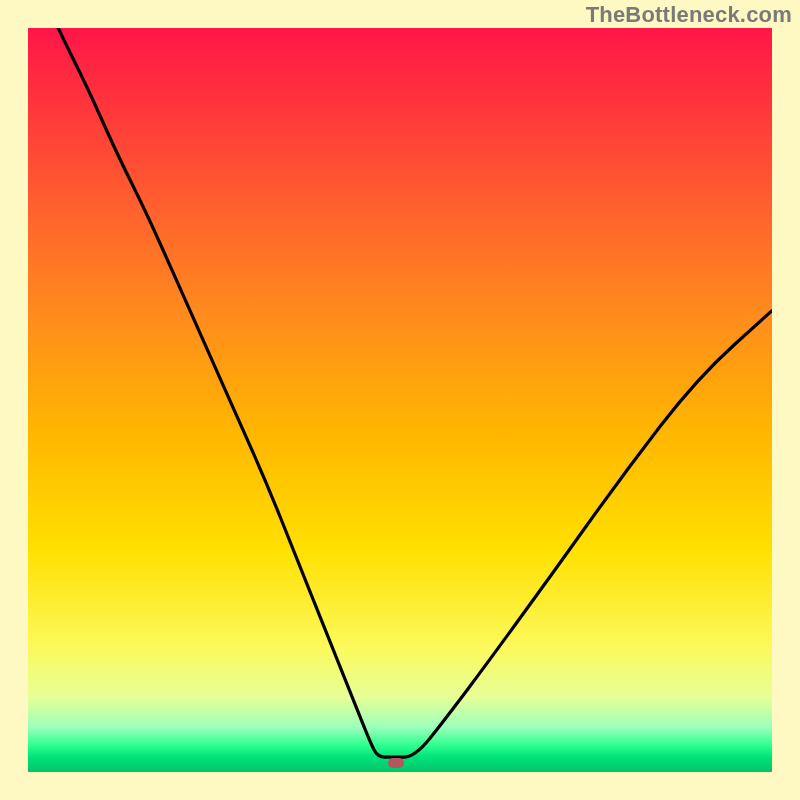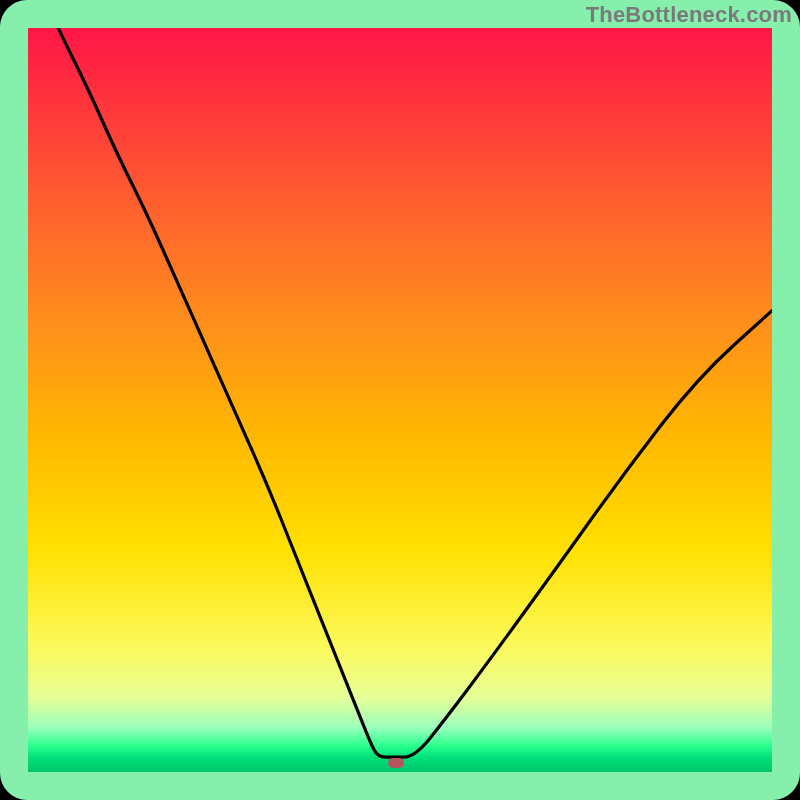--- a/index.html
+++ b/index.html
@@ -7,22 +7,21 @@
     padding: 0;
     width: 800px;
     height: 800px;
     background: #000;
     font-family: Arial, Helvetica, sans-serif;
   }
   .frame {
     position: relative;
     width: 800px;
     height: 800px;
-    background: #86efac;
-    border-radius: 27px;
+    background: #fef9c3;
   }
   .watermark {
     position: absolute;
     top: 2px;
     right: 8px;
     color: #7a7a7a;
     font-size: 22px;
     font-weight: 600;
     letter-spacing: 0.2px;
     z-index: 5;

